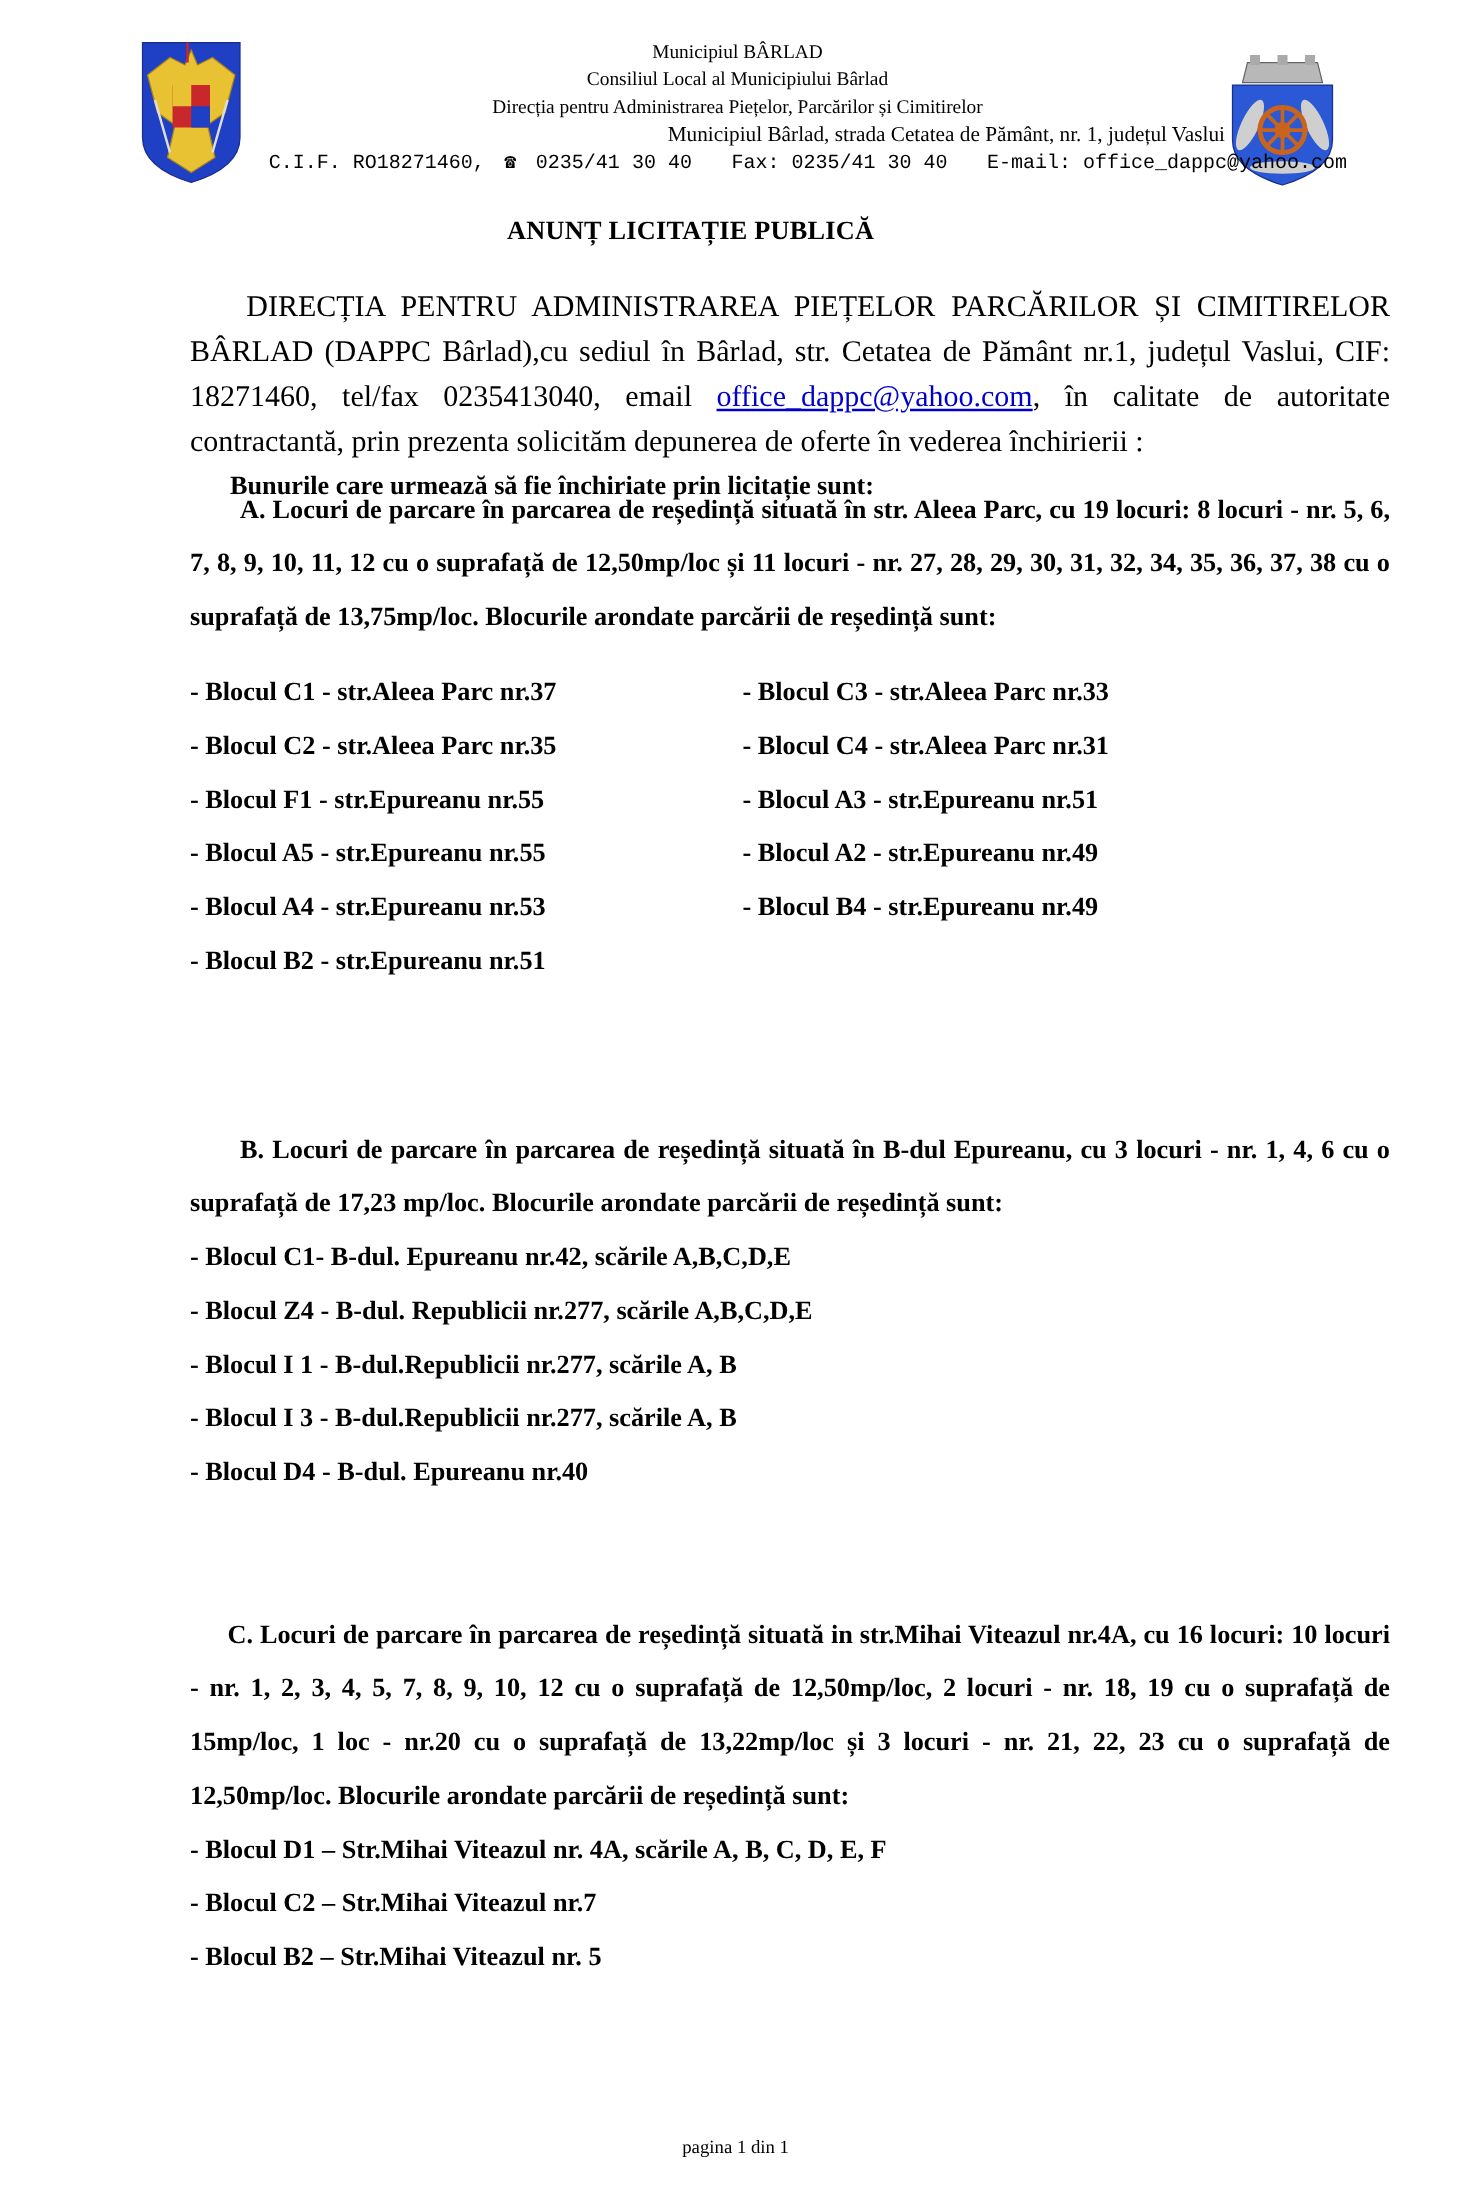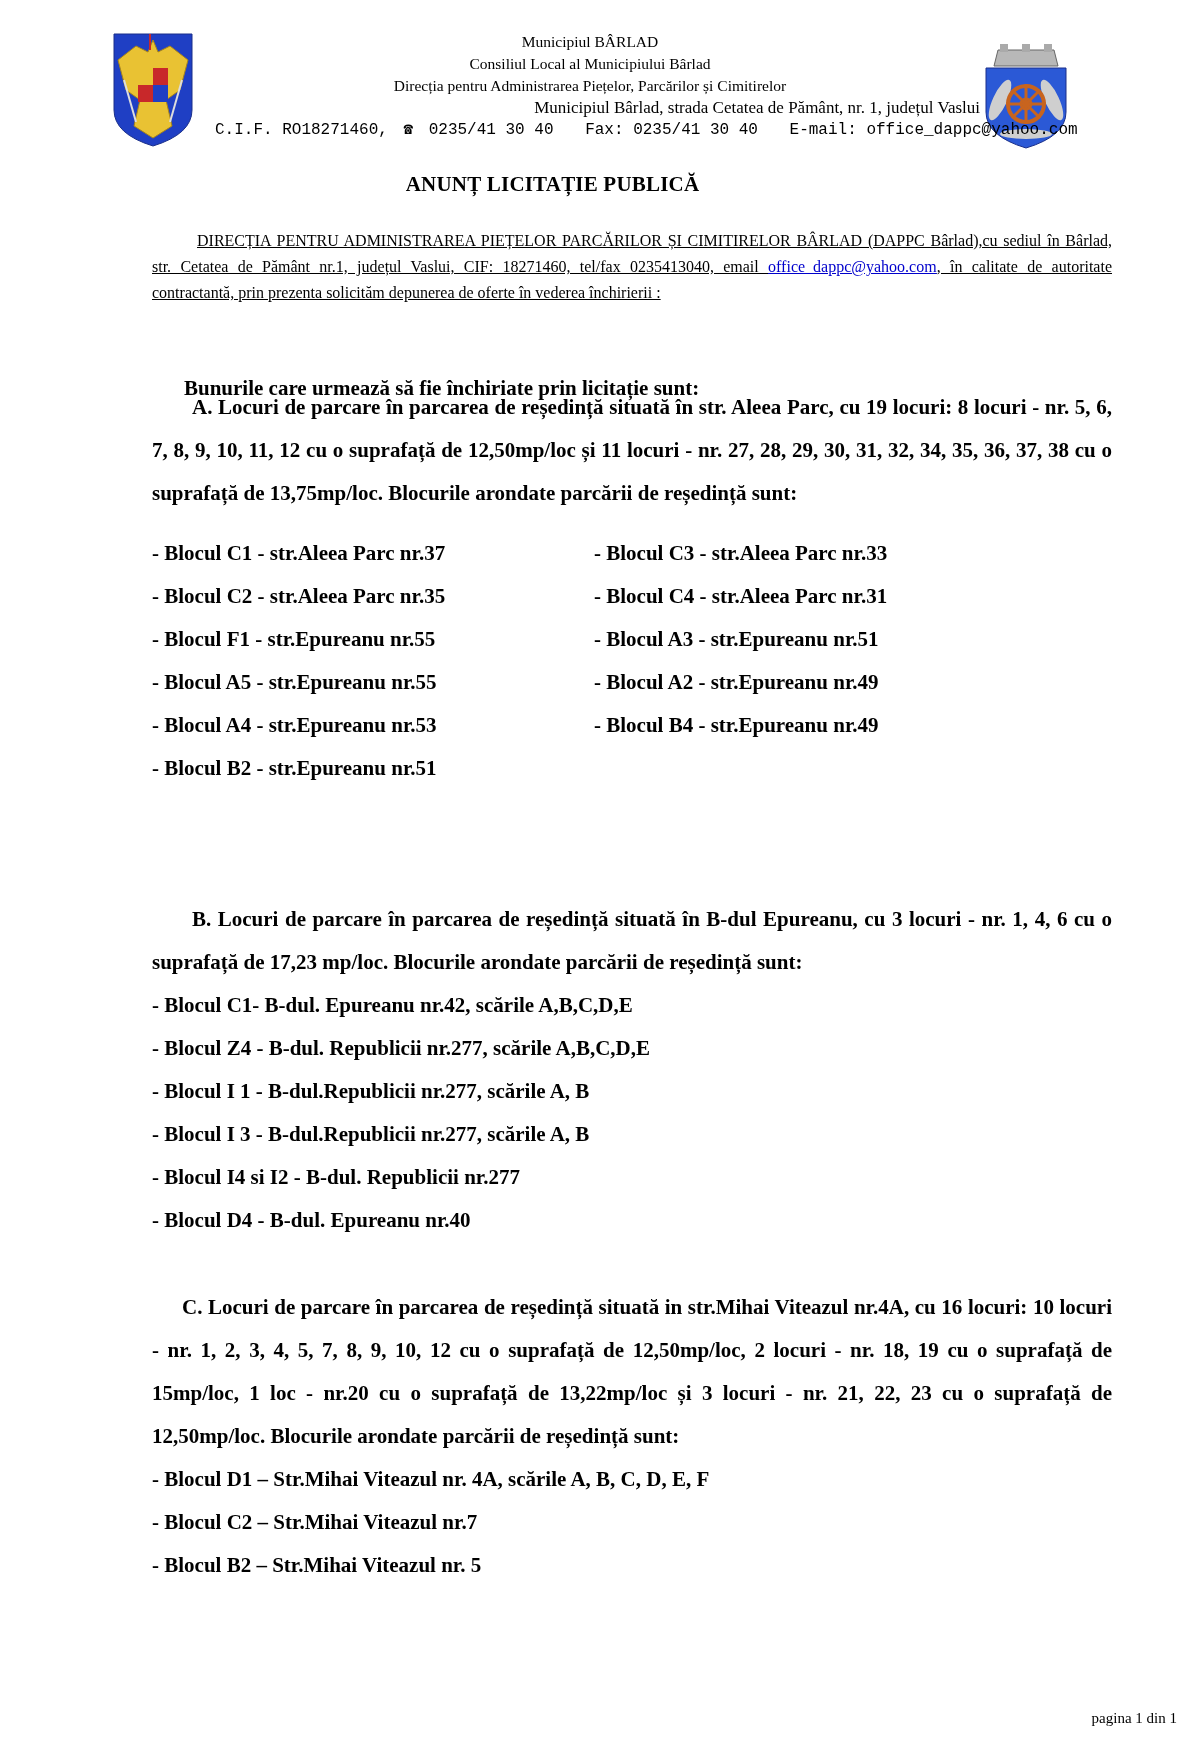--- a/index.html
+++ b/index.html
@@ -7,28 +7,28 @@
          font-family:"Liberation Serif", "DejaVu Serif", serif; color:#000; }
   .abs { position:absolute; }
   
   .coat-left { left:110px; top:30px; width:86px; height:118px; }
   .coat-right { left:978px; top:42px; width:96px; height:108px; }
   .hdr { left:200px; width:780px; text-align:center; font-size:15.5px; line-height:22px; }
   .hdr-line { white-space:nowrap; }
   .contact { left:215px; top:119px; font-size:16px; white-space:nowrap;font-family:Liberation Mono, monospace; }
   .contact span { margin-right:6px; }
   .title { left:0; width:1105px; top:172px; text-align:center; font-weight:bold; font-size:21px; letter-spacing:0.2px; }
-  .intro { left:152px; width:960px; top:228px; font-size:16px; line-height:26px; text-align:justify;text-decoration:underline; }
+  .intro { left:152px; width:960px; top:228px; font-size:24px; line-height:36px; text-align:justify; }
   .intro .indent { display:inline-block; width:45px; }
   .intro a { color:#0000cc; text-decoration:underline; }
   .subhead { left:184px; top:376px; font-weight:bold; font-size:21px;text-align:center; }
   .para { left:152px; width:960px; font-weight:bold; font-size:21px; line-height:43px; text-align:justify; }
   .para .indent { display:inline-block; width:40px; }
   .list { font-weight:bold; font-size:21px; line-height:43px; white-space:nowrap; }
-  .footer { left:0; width:1177px; top:1710px; text-align:right; font-size:15px; }
+  .footer { left:0; width:1177px; top:1710px; text-align:center; font-size:15px; }
 </style>
 </head>
 <body>
 
 <div class="abs coat-left">
   <svg width="86" height="118" viewBox="0 0 86 118">
     <path d="M4 4 H82 V80 Q82 104 43 116 Q4 104 4 80 Z" fill="#1f3fc4" stroke="#1a2f8a" stroke-width="1"></path>
     <path d="M43 10 L48 22 L60 16 L78 30 L70 60 L56 70 L62 96 L43 108 L24 96 L30 70 L16 60 L8 30 L26 16 L38 22 Z" fill="#e9c233" stroke="#a8851a" stroke-width="1"></path>
     <rect x="28" y="38" width="30" height="34" fill="#c8282a"></rect>
     <rect x="28" y="38" width="15" height="17" fill="#e9c233"></rect>
@@ -100,21 +100,20 @@
 </div>
 
 <div class="abs para" style="top:898px;">
   <span class="indent"></span><span>B.  Locuri de parcare în parcarea de reședință situată în B-dul Epureanu, cu 3 locuri - nr. 1, 4, 6 cu o suprafață de 17,23 mp/loc.  Blocurile arondate parcării de reședință sunt:</span>
 </div>
 <div class="abs list" style="left:152px; top:984px;">
   <div>- Blocul C1- B-dul. Epureanu  nr.42, scările A,B,C,D,E</div>
   <div>- Blocul Z4 - B-dul. Republicii  nr.277, scările A,B,C,D,E</div>
   <div>- Blocul I 1 - B-dul.Republicii  nr.277, scările A, B</div>
   <div>- Blocul I 3 - B-dul.Republicii  nr.277, scările A, B</div>
-  <div>- Blocul I4  si I2 - B-dul. Republicii  nr.277</div>
   <div>- Blocul D4 - B-dul. Epureanu  nr.40</div>
 </div>
 
 <div class="abs para" style="top:1286px;">
   <span class="indent" style="width:30px;"></span><span>C. Locuri de parcare în parcarea de reședință situată in str.Mihai Viteazul nr.4A, cu 16 locuri: 10 locuri  - nr. 1, 2, 3, 4, 5, 7, 8, 9, 10, 12 cu o suprafață de 12,50mp/loc, 2 locuri - nr. 18, 19 cu o suprafață de 15mp/loc, 1 loc - nr.20 cu o suprafață de 13,22mp/loc și 3 locuri - nr. 21, 22, 23 cu o suprafață de 12,50mp/loc. Blocurile arondate parcării de reședință sunt:</span>
 </div>
 <div class="abs list" style="left:152px; top:1458px;">
   <div>- Blocul D1 – Str.Mihai Viteazul  nr. 4A, scările A, B, C, D, E, F</div>
   <div>- Blocul C2 – Str.Mihai Viteazul  nr.7</div>
   <div>- Blocul B2 – Str.Mihai Viteazul  nr. 5</div>

